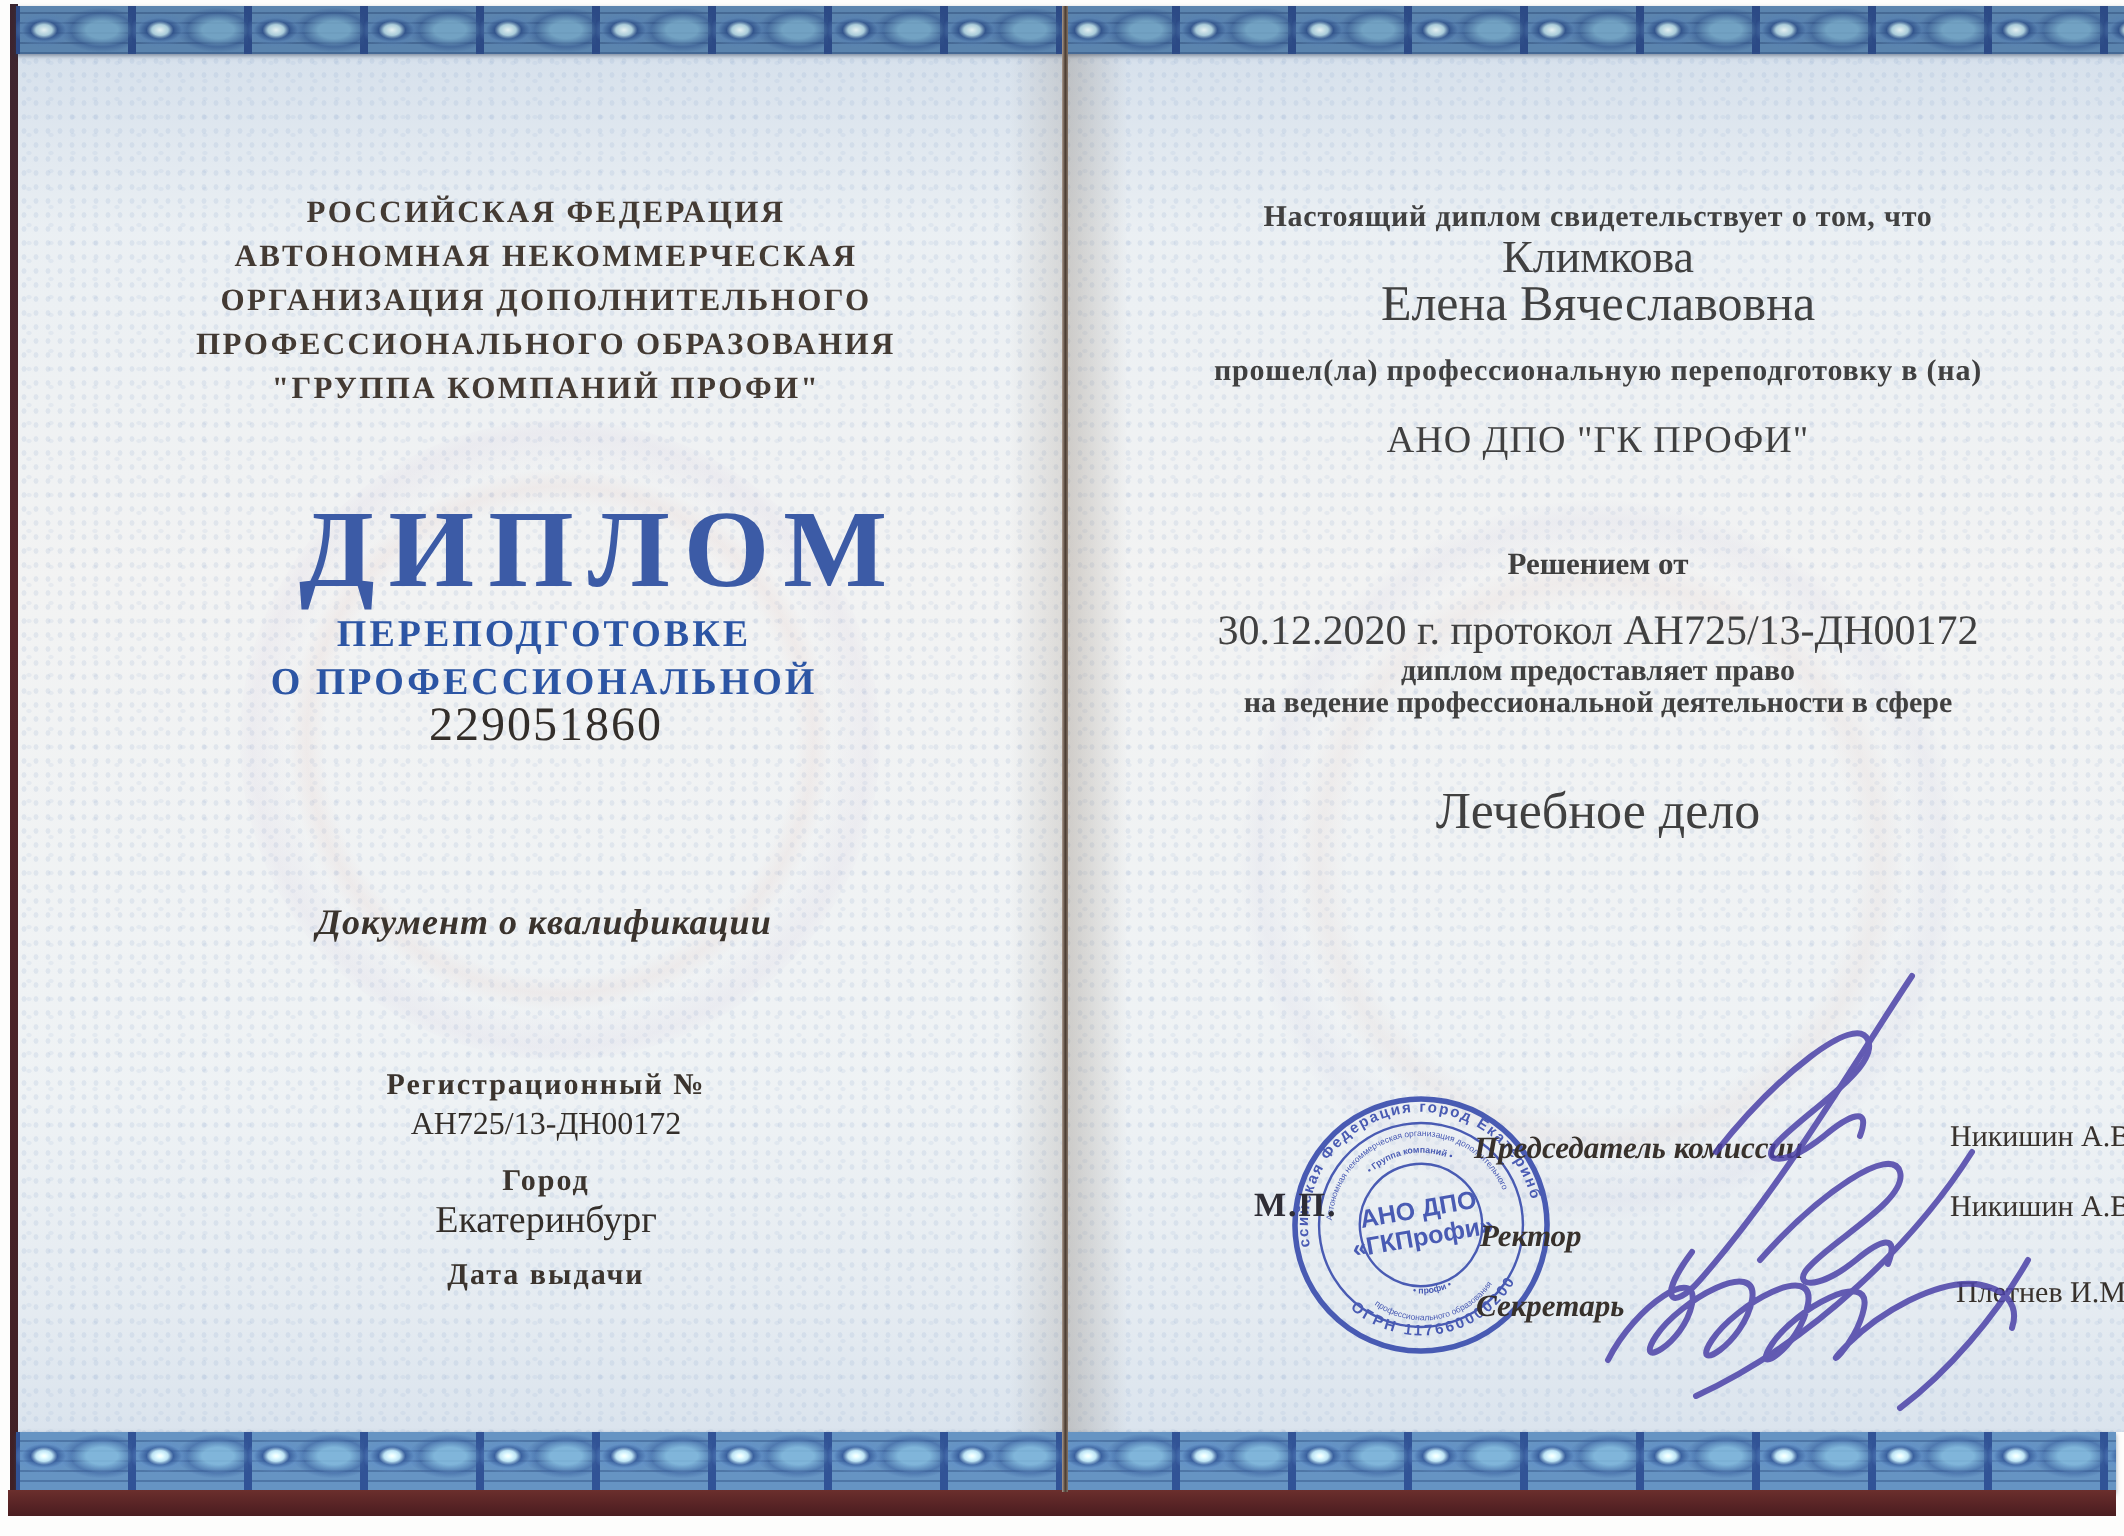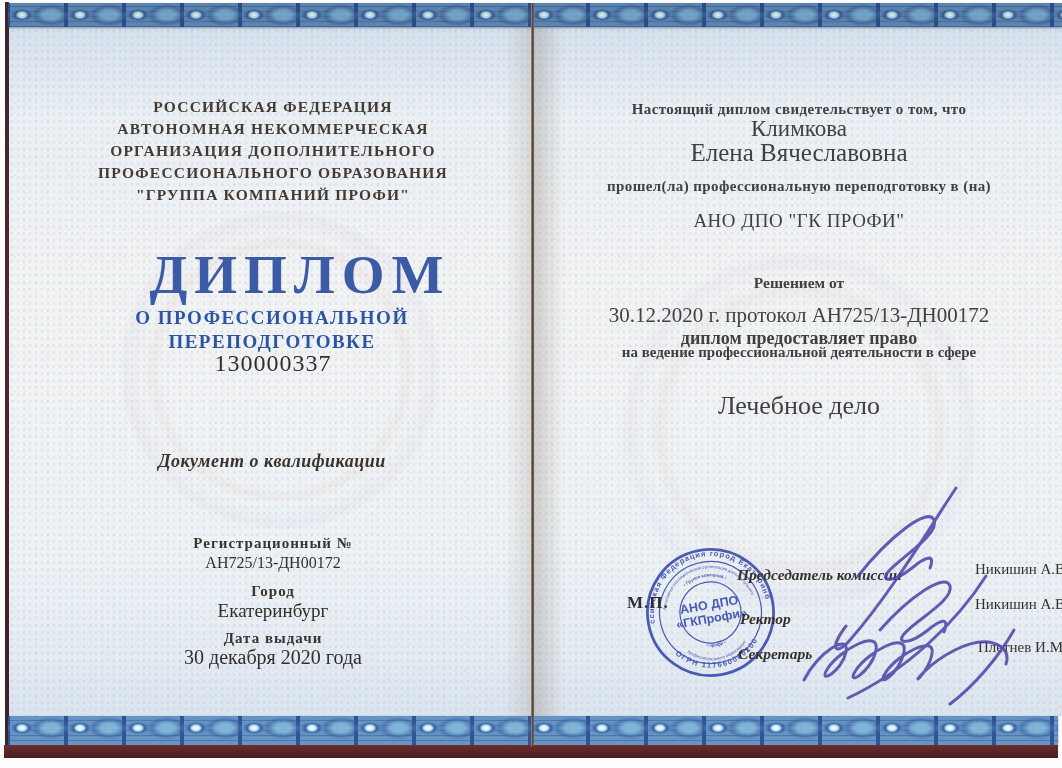--- a/index.html
+++ b/index.html
@@ -96,47 +96,46 @@
     <div>РОССИЙСКАЯ ФЕДЕРАЦИЯ</div>
     <div>АВТОНОМНАЯ НЕКОММЕРЧЕСКАЯ</div>
     <div>ОРГАНИЗАЦИЯ ДОПОЛНИТЕЛЬНОГО</div>
     <div>ПРОФЕССИОНАЛЬНОГО ОБРАЗОВАНИЯ</div>
     <div>"ГРУППА КОМПАНИЙ ПРОФИ"</div>
   </div>
 
   <div class="t ctr diploma-title">ДИПЛОМ</div>
 
   <div class="t ctr diploma-sub">
+    <div>ПЕРЕПОДГОТОВКЕ</div>
     <div>О ПРОФЕССИОНАЛЬНОЙ</div>
-    <div>ПЕРЕПОДГОТОВКЕ</div>
   </div>
 
-  <div class="t ctr blank-num">130000337</div>
+  <div class="t ctr blank-num">229051860</div>
 
   <div class="t ctr qual-note">Документ о квалификации</div>
 
   <div class="t ctr lbl" style="left:273px;top:535px;">Регистрационный №</div>
   <div class="t ctr val" style="left:273px;top:554px;font-size:16px;">АН725/13-ДН00172</div>
 
   <div class="t ctr lbl" style="left:273px;top:583px;">Город</div>
   <div class="t ctr val" style="left:273px;top:600px;font-size:19px;">Екатеринбург</div>
 
   <div class="t ctr lbl" style="left:273px;top:630px;">Дата выдачи</div>
-  <div class="t ctr val" style="left:273px;top:646px;font-size:20px;">30 декабря 2020 года</div>
 
   <div class="t ctr rp bold" style="left:799px;top:101px;font-size:15px;letter-spacing:.4px;">Настоящий диплом свидетельствует о том, что</div>
   <div class="t ctr rp" style="left:799px;top:116px;font-size:23px;">Климкова</div>
   <div class="t ctr rp" style="left:799px;top:139px;font-size:25px;">Елена Вячеславовна</div>
 
   <div class="t ctr rp bold" style="left:799px;top:178px;font-size:15px;letter-spacing:.4px;">прошел(ла) профессиональную переподготовку в (на)</div>
   <div class="t ctr rp" style="left:799px;top:210px;font-size:19px;letter-spacing:.5px;">АНО ДПО "ГК ПРОФИ"</div>
 
   <div class="t ctr rp bold" style="left:799px;top:274px;font-size:15.5px;">Решением от</div>
   <div class="t ctr rp" style="left:799px;top:303px;font-size:21px;">30.12.2020 г. протокол АН725/13-ДН00172</div>
-  <div class="t ctr rp bold" style="left:799px;top:328px;font-size:18px;font-family:Liberation Serif, serif;">диплом предоставляет право</div>
+  <div class="t ctr rp bold" style="left:799px;top:328px;font-size:15px;font-family:Liberation Serif, serif;">диплом предоставляет право</div>
   <div class="t ctr rp bold" style="left:799px;top:344px;font-size:15px;">на ведение профессиональной деятельности в сфере</div>
 
   <div class="t ctr rp" style="left:799px;top:391px;font-size:26px;">Лечебное дело</div>
 
   <svg class="stamp-svg" viewBox="0 0 150 150">
     <g transform="rotate(-10 75 75)" opacity="0.92">
       <g fill="none" stroke="#3c4fae">
         <circle cx="75" cy="75" r="68" stroke-width="3"></circle>
         <circle cx="75" cy="75" r="55" stroke-width="1.3"></circle>
         <circle cx="75" cy="75" r="33" stroke-width="1.3"></circle>

